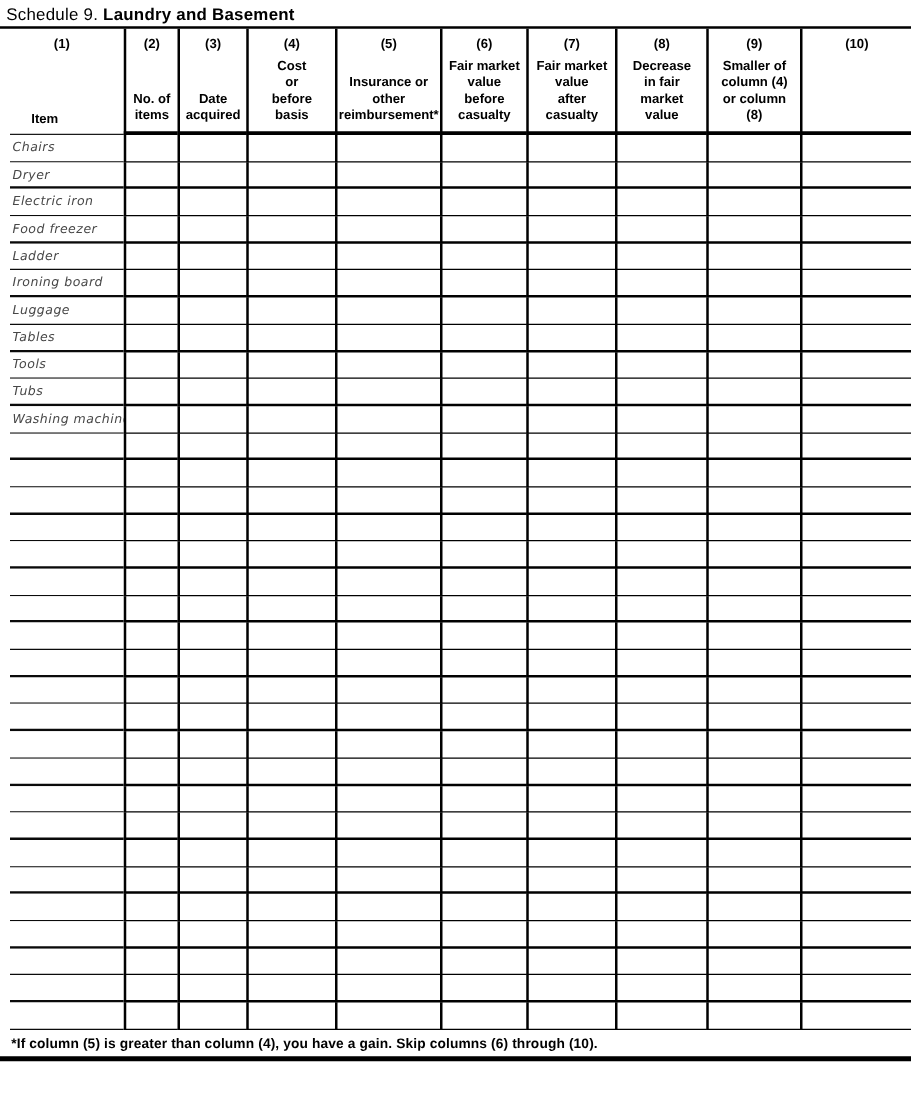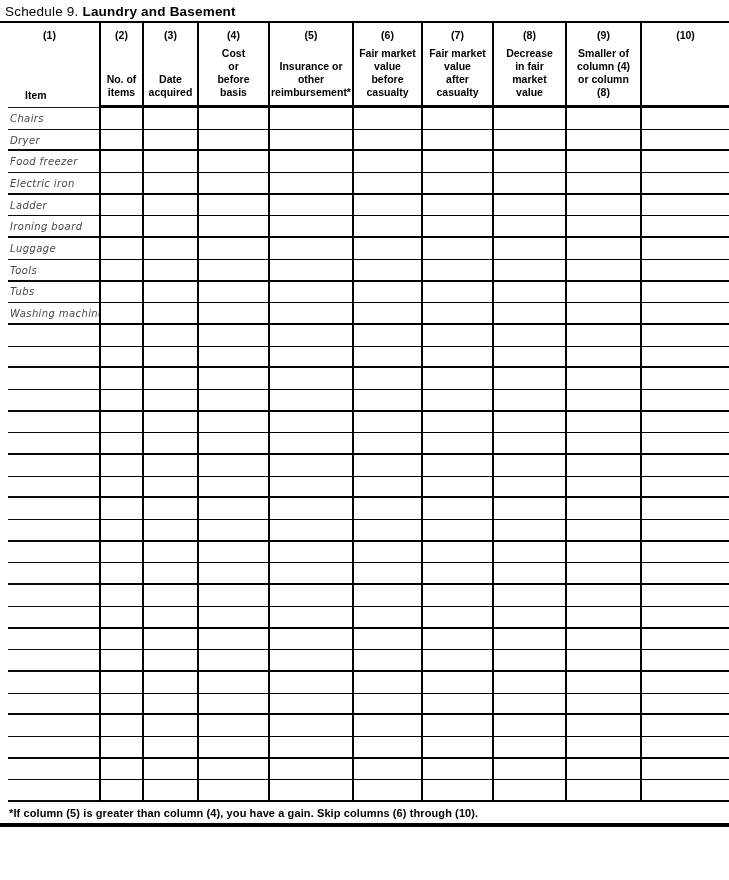--- a/index.html
+++ b/index.html
@@ -132,44 +132,44 @@
         <div class="bcell" style="flex: 0 0 55px;"></div>
         <div class="bcell" style="flex: 0 0 71px;"></div>
         <div class="bcell" style="flex: 0 0 84px;"></div>
         <div class="bcell" style="flex: 0 0 69px;"></div>
         <div class="bcell" style="flex: 0 0 71px;"></div>
         <div class="bcell" style="flex: 0 0 73px;"></div>
         <div class="bcell" style="flex: 0 0 75px;"></div>
         <div class="bcell" style="flex: 0 0 89px;"></div>
       </div>
       <div class="brow">
+        <div class="bcell item" style="flex: 0 0 99px;">Electric iron</div>
+        <div class="bcell" style="flex: 0 0 43px;"></div>
+        <div class="bcell" style="flex: 0 0 55px;"></div>
+        <div class="bcell" style="flex: 0 0 71px;"></div>
+        <div class="bcell" style="flex: 0 0 84px;"></div>
+        <div class="bcell" style="flex: 0 0 69px;"></div>
+        <div class="bcell" style="flex: 0 0 71px;"></div>
+        <div class="bcell" style="flex: 0 0 73px;"></div>
+        <div class="bcell" style="flex: 0 0 75px;"></div>
+        <div class="bcell" style="flex: 0 0 89px;"></div>
+      </div>
+      <div class="brow">
         <div class="bcell item" style="flex: 0 0 99px;">Food freezer</div>
         <div class="bcell" style="flex: 0 0 43px;"></div>
         <div class="bcell" style="flex: 0 0 55px;"></div>
         <div class="bcell" style="flex: 0 0 71px;"></div>
         <div class="bcell" style="flex: 0 0 84px;"></div>
         <div class="bcell" style="flex: 0 0 69px;"></div>
         <div class="bcell" style="flex: 0 0 71px;"></div>
         <div class="bcell" style="flex: 0 0 73px;"></div>
         <div class="bcell" style="flex: 0 0 75px;"></div>
         <div class="bcell" style="flex: 0 0 89px;"></div>
       </div>
       <div class="brow">
-        <div class="bcell item" style="flex: 0 0 99px;">Electric iron</div>
-        <div class="bcell" style="flex: 0 0 43px;"></div>
-        <div class="bcell" style="flex: 0 0 55px;"></div>
-        <div class="bcell" style="flex: 0 0 71px;"></div>
-        <div class="bcell" style="flex: 0 0 84px;"></div>
-        <div class="bcell" style="flex: 0 0 69px;"></div>
-        <div class="bcell" style="flex: 0 0 71px;"></div>
-        <div class="bcell" style="flex: 0 0 73px;"></div>
-        <div class="bcell" style="flex: 0 0 75px;"></div>
-        <div class="bcell" style="flex: 0 0 89px;"></div>
-      </div>
-      <div class="brow">
         <div class="bcell item" style="flex: 0 0 99px;">Ladder</div>
         <div class="bcell" style="flex: 0 0 43px;"></div>
         <div class="bcell" style="flex: 0 0 55px;"></div>
         <div class="bcell" style="flex: 0 0 71px;"></div>
         <div class="bcell" style="flex: 0 0 84px;"></div>
         <div class="bcell" style="flex: 0 0 69px;"></div>
         <div class="bcell" style="flex: 0 0 71px;"></div>
         <div class="bcell" style="flex: 0 0 73px;"></div>
         <div class="bcell" style="flex: 0 0 75px;"></div>
         <div class="bcell" style="flex: 0 0 89px;"></div>
@@ -181,20 +181,32 @@
         <div class="bcell" style="flex: 0 0 71px;"></div>
         <div class="bcell" style="flex: 0 0 84px;"></div>
         <div class="bcell" style="flex: 0 0 69px;"></div>
         <div class="bcell" style="flex: 0 0 71px;"></div>
         <div class="bcell" style="flex: 0 0 73px;"></div>
         <div class="bcell" style="flex: 0 0 75px;"></div>
         <div class="bcell" style="flex: 0 0 89px;"></div>
       </div>
       <div class="brow">
         <div class="bcell item" style="flex: 0 0 99px;">Luggage</div>
+        <div class="bcell" style="flex: 0 0 43px;"></div>
+        <div class="bcell" style="flex: 0 0 55px;"></div>
+        <div class="bcell" style="flex: 0 0 71px;"></div>
+        <div class="bcell" style="flex: 0 0 84px;"></div>
+        <div class="bcell" style="flex: 0 0 69px;"></div>
+        <div class="bcell" style="flex: 0 0 71px;"></div>
+        <div class="bcell" style="flex: 0 0 73px;"></div>
+        <div class="bcell" style="flex: 0 0 75px;"></div>
+        <div class="bcell" style="flex: 0 0 89px;"></div>
+      </div>
+      <div class="brow">
+        <div class="bcell item" style="flex: 0 0 99px;">Tables</div>
         <div class="bcell" style="flex: 0 0 43px;"></div>
         <div class="bcell" style="flex: 0 0 55px;"></div>
         <div class="bcell" style="flex: 0 0 71px;"></div>
         <div class="bcell" style="flex: 0 0 84px;"></div>
         <div class="bcell" style="flex: 0 0 69px;"></div>
         <div class="bcell" style="flex: 0 0 71px;"></div>
         <div class="bcell" style="flex: 0 0 73px;"></div>
         <div class="bcell" style="flex: 0 0 75px;"></div>
         <div class="bcell" style="flex: 0 0 89px;"></div>
       </div>

